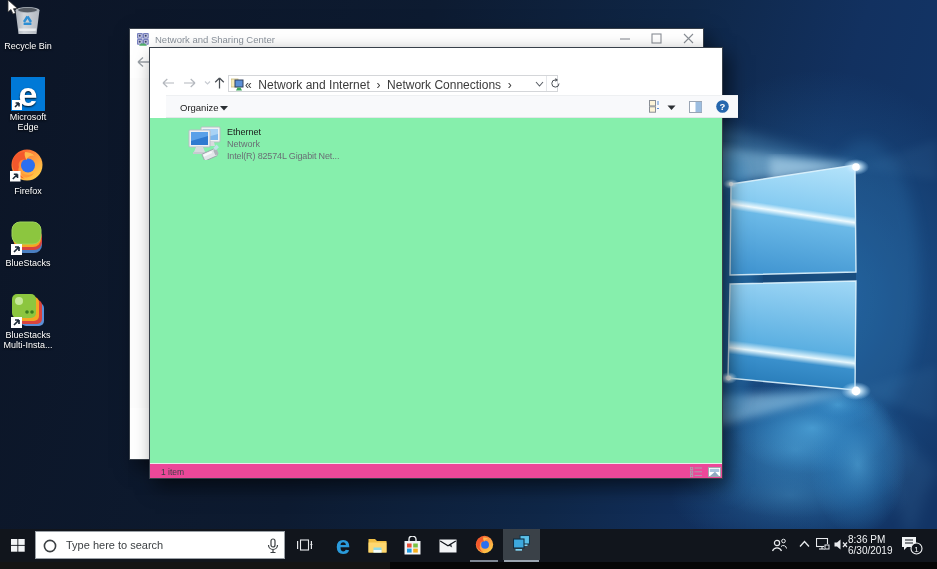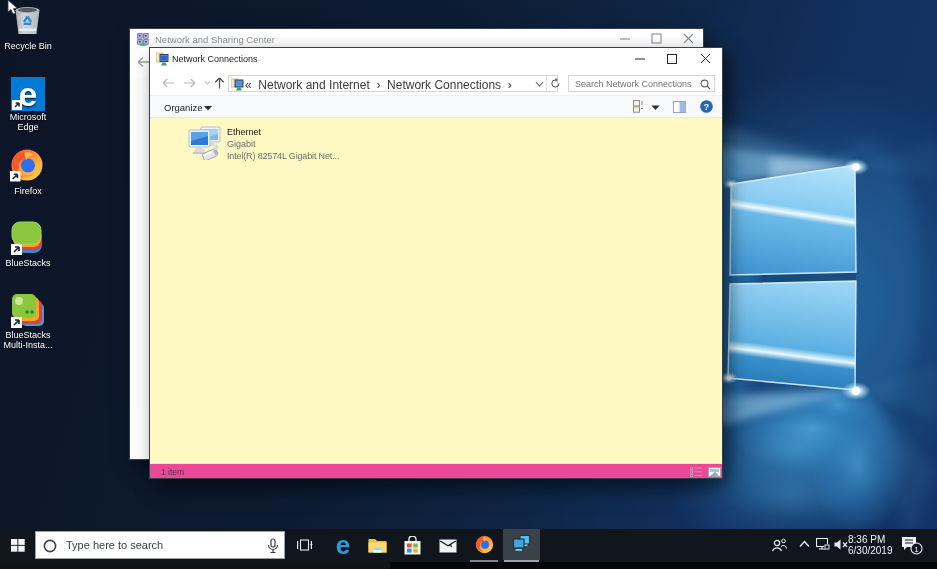--- a/index.html
+++ b/index.html
@@ -214,36 +214,20 @@
 
   <div class="abs" style="left:0;top:21px;width:100%;height:28px;background:#fff"></div>
   <svg class="abs" style="left:6px;top:27px" width="14" height="12" viewBox="0 0 14 12">
     <path d="M13 6 L2 6 M2 6 L7 1.5 M2 6 L7 10.5" stroke="#9aa0a6" stroke-width="1.4" fill="none"></path>
   </svg>
   <div class="abs" style="left:0;top:49px;width:100%;height:330px;background:#fdfdfd"></div>
 </div>
 
 <div class="abs" style="left:149px;top:47px;width:574px;height:432px;background:#fff;border:1px solid #38404a;box-shadow:6px 8px 18px rgba(0,0,0,0.55)">
 
-  <div class="abs" style="left:0;top:0;width:100%;height:23px;background:#fff">
-    <svg class="abs" style="left:6px;top:4px" width="13" height="14" viewBox="0 0 13 14">
-      <rect x="0" y="1" width="7" height="9" fill="#f5e9b8" stroke="#c9b97a" stroke-width="0.8"></rect>
-      <rect x="4" y="2.5" width="8" height="7" fill="#5b8fd6" stroke="#30415e" stroke-width="1"></rect>
-      <rect x="5.2" y="3.7" width="5.6" height="4.6" fill="#2f5fd0"></rect>
-      <path d="M5 13.5 L11 13.5 L9.5 10.5 L6.5 10.5 Z" fill="#3fa55c"></path>
-    </svg>
-    <div class="abs" style="left:22px;top:6px;font-size:9px;color:#1a1a1a">Network Connections</div>
-    <svg class="abs" style="left:482px;top:0" width="92" height="21" viewBox="0 0 92 21">
-      <g stroke="#26282b" stroke-width="1" fill="none">
-        <line x1="3" y1="11" x2="13" y2="11"></line>
-        <rect x="35.5" y="6.5" width="9" height="9"></rect>
-        <path d="M69 6 L78 15 M78 6 L69 15"></path>
-      </g>
-    </svg>
-  </div>
 
   <div class="abs" style="left:0;top:23px;width:100%;height:24px;background:#fff">
     <svg class="abs" style="left:5px;top:5px" width="65" height="14" viewBox="0 0 65 14">
       <g stroke="#b4b8be" stroke-width="1.2" fill="none">
         <path d="M19 7 L8 7 M8 7 L12.3 3 M8 7 L12.3 11"></path>
         <path d="M29 7 L40 7 M40 7 L35.7 3 M40 7 L35.7 11"></path>
       </g>
       <path d="M50 5.5 L52.5 8 L55 5.5" stroke="#c8ccd2" stroke-width="1.2" fill="none"></path>
     </svg>
     <svg class="abs" style="left:63px;top:5px" width="13" height="14" viewBox="0 0 13 14">
@@ -260,30 +244,23 @@
       <svg class="abs" style="left:306px;top:5px" width="9" height="7" viewBox="0 0 9 7">
         <path d="M1 1 L4.5 5 L8 1" stroke="#5a5f66" stroke-width="1.1" fill="none"></path>
       </svg>
       <div class="abs" style="left:317px;top:0;width:1px;height:15px;background:#e4e6e9"></div>
       <svg class="abs" style="left:321px;top:2.5px" width="11" height="11" viewBox="0 0 11 11">
         <path d="M9 5.5 A3.6 3.6 0 1 1 5.6 1.9" stroke="#4a4f55" stroke-width="1" fill="none"></path>
         <path d="M5.4 0 L8 1.9 L5.4 3.8 Z" fill="#4a4f55"></path>
       </svg>
     </div>
 
-    <div class="abs" style="left:418px;top:3.5px;width:147px;height:17px;background:#fff;border:1px solid #d4d6d9">
-      <div class="abs" style="left:6px;top:3.5px;font-size:9px;color:#70757c">Search Network Connections</div>
-      <svg class="abs" style="left:131px;top:3px" width="11" height="11" viewBox="0 0 11 11">
-        <circle cx="4.5" cy="4.5" r="3.4" stroke="#5a5f66" stroke-width="1.1" fill="none"></circle>
-        <line x1="7" y1="7" x2="10" y2="10" stroke="#5a5f66" stroke-width="1.1"></line>
-      </svg>
-    </div>
-  </div>
-
-  <div class="abs" style="left:0;top:47px;width:100%;height:23px;background:#f8f9fb;border-top:1px solid #eef0f2;border-bottom:1px solid #e4e7ea">
+  </div>
+
+  <div class="abs" style="left:16px;top:47px;width:100%;height:23px;background:#f8f9fb;border-top:1px solid #eef0f2;border-bottom:1px solid #e4e7ea">
     <div class="abs" style="left:14px;top:6px;font-size:9.5px;color:#1a1a1a">Organize</div>
     <svg class="abs" style="left:54px;top:10px" width="8" height="5" viewBox="0 0 8 5">
         <path d="M0 0 L4 4.5 L8 0 Z" fill="#2b2f33"></path>
       </svg>
     <svg class="abs" style="left:483px;top:4px" width="10" height="13" viewBox="0 0 10 13">
       <rect x="0.5" y="0.5" width="6" height="5.4" fill="#fdf4d8" stroke="#8a8f96"></rect>
       <rect x="0.5" y="6.8" width="6" height="5.4" fill="#fdf4d8" stroke="#8a8f96"></rect>
       <line x1="8" y1="2" x2="10" y2="2" stroke="#5a8fd4"></line>
       <line x1="8" y1="4" x2="10" y2="4" stroke="#5a8fd4"></line>
       <line x1="8" y1="8.5" x2="10" y2="8.5" stroke="#5a8fd4"></line>
@@ -294,21 +271,21 @@
     <svg class="abs" style="left:523px;top:5px" width="13" height="12" viewBox="0 0 13 12">
       <rect x="0.5" y="0.5" width="12" height="11" fill="#fff" stroke="#9aa5b4"></rect>
       <rect x="6.5" y="1" width="6" height="10" fill="#9cbde0"></rect>
     </svg>
     <svg class="abs" style="left:550px;top:4px" width="13" height="13" viewBox="0 0 13 13">
       <circle cx="6.5" cy="6.5" r="6.3" fill="#2566ad"></circle>
       <text x="6.5" y="10" font-size="9.5" font-weight="bold" fill="#fff" text-anchor="middle" font-family="Liberation Sans, sans-serif">?</text>
     </svg>
   </div>
 
-  <div class="abs" style="left:0;top:70px;width:100%;height:345px;background:#fef9c3">
+  <div class="abs" style="left:0;top:70px;width:100%;height:345px;background:#86efac">
 
     <svg class="abs" style="left:38px;top:7px" width="34" height="35" viewBox="0 0 34 35">
 
       <g>
         <rect x="13" y="2" width="19" height="15" rx="1" fill="#f0f2f4" stroke="#b9bec5" stroke-width="1"></rect>
         <rect x="15" y="4" width="15" height="11" fill="#7cb6ec"></rect>
         <path d="M15 4 L30 4 L30 9 L15 13 Z" fill="#a8d2f5"></path>
         <path d="M20 17 L26 17 L27 21 L19 21 Z" fill="#d7dade"></path>
       </g>
 
@@ -321,21 +298,21 @@
       </g>
 
       <g transform="rotate(-24 23 29)">
         <rect x="14.5" y="25.5" width="14" height="7.5" rx="1" fill="#e3e6ea" stroke="#9aa0a8" stroke-width="0.8"></rect>
         <rect x="15.5" y="26.5" width="9" height="2.2" fill="#f7f9fa"></rect>
         <rect x="26.5" y="26.8" width="3.6" height="5" fill="#aeb4bb"></rect>
         <path d="M27.5 24.5 L32 22.5 L33 26 L29 27.5 Z" fill="#bfe2e8"></path>
       </g>
     </svg>
     <div class="abs" style="left:77px;top:9px;font-size:9px;color:#1a1a1a">Ethernet</div>
-    <div class="abs" style="left:77px;top:21px;font-size:9px;color:#6a6f75">Gigabit</div>
+    <div class="abs" style="left:77px;top:21px;font-size:9px;color:#6a6f75">Network</div>
     <div class="abs" style="left:77px;top:33px;font-size:9px;color:#6a6f75;letter-spacing:-0.15px">Intel(R) 82574L Gigabit Net...</div>
   </div>
 
   <div class="abs" style="left:0;top:415px;width:100%;height:15px;background:#ec4899;border-top:1px solid #ececec">
     <div class="abs" style="left:11px;top:3px;font-size:8.5px;color:#3b3f45">1 item</div>
     <svg class="abs" style="left:540px;top:3px" width="13" height="10" viewBox="0 0 13 10">
       <g stroke="#a4a9af" stroke-width="0.9">
         <line x1="4.5" y1="1" x2="12" y2="1"></line>
           <line x1="4.5" y1="4.8" x2="12" y2="4.8"></line>
           <line x1="4.5" y1="8.6" x2="12" y2="8.6"></line>

